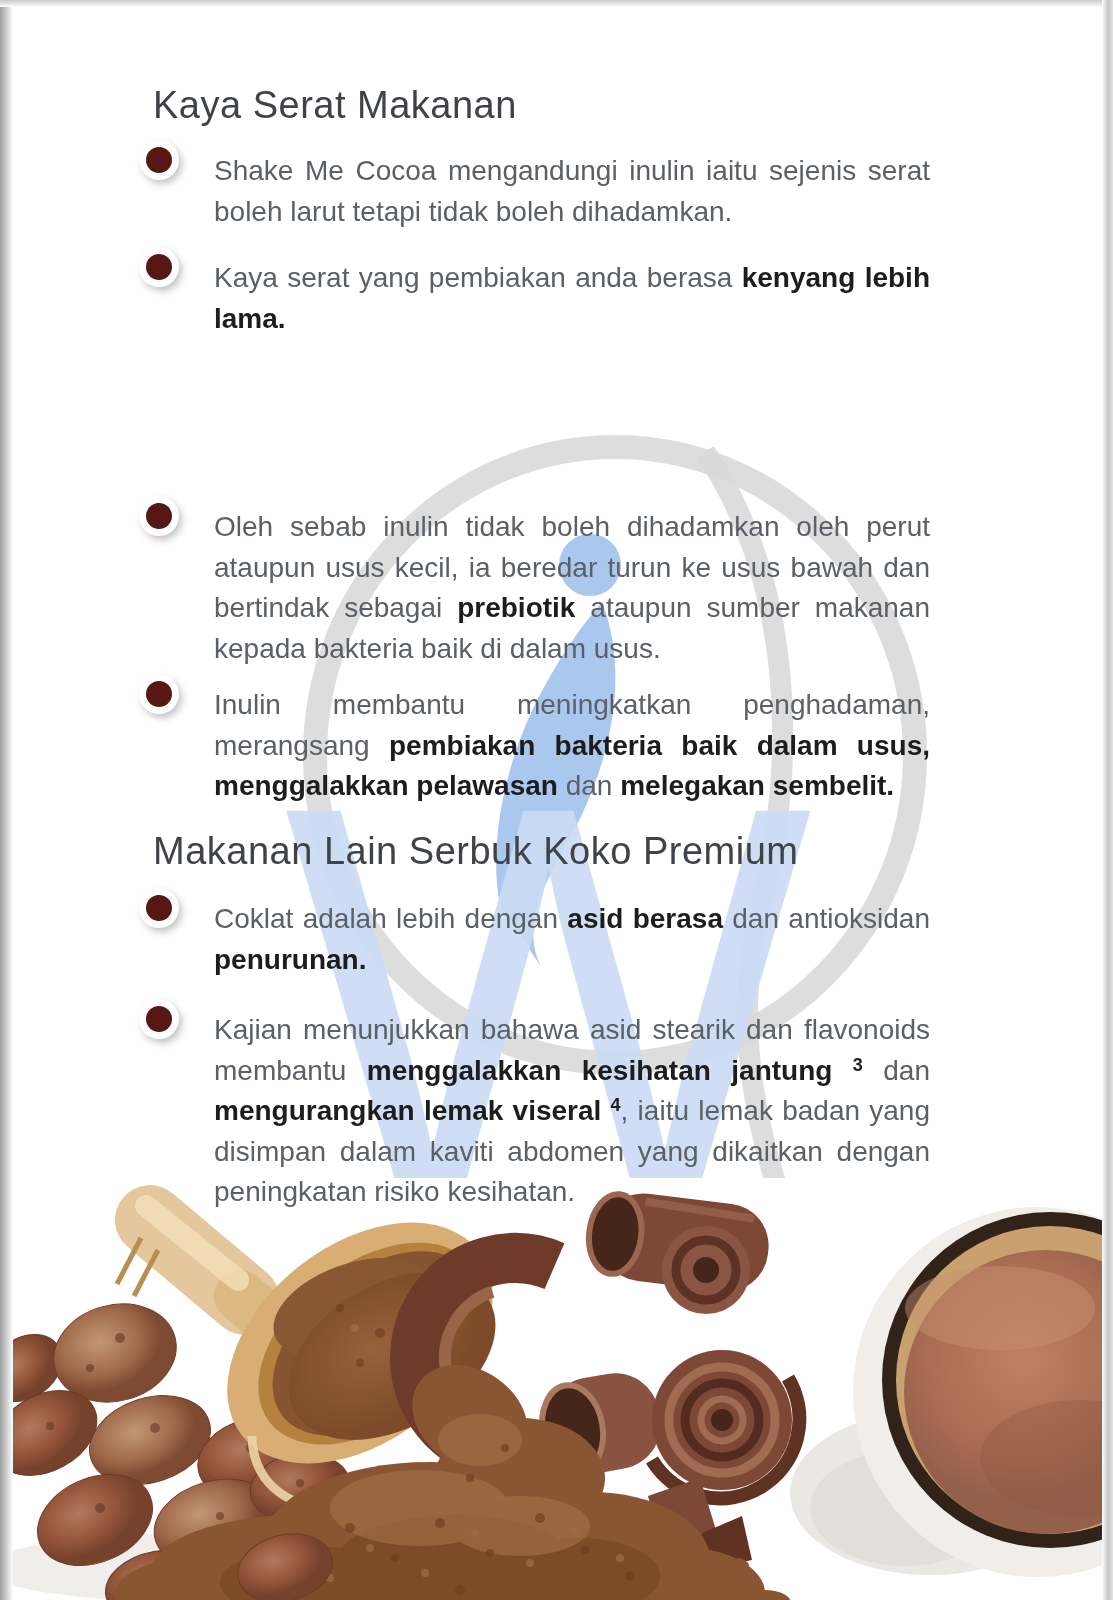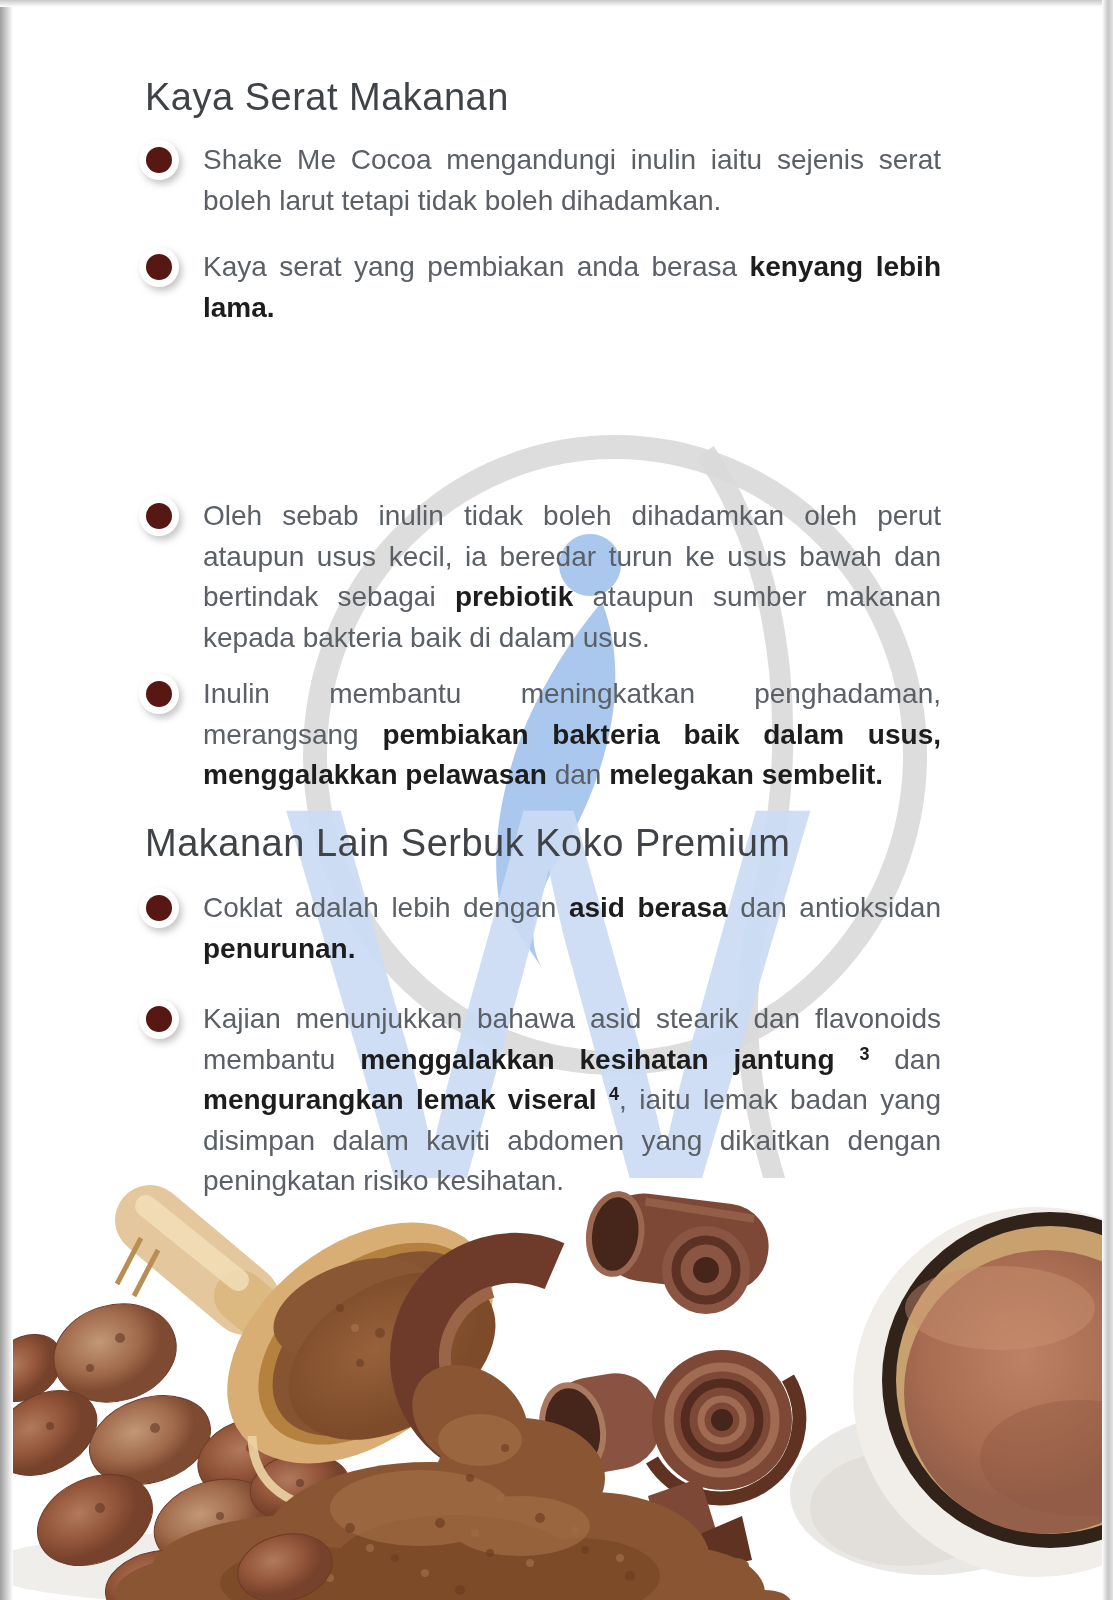--- a/index.html
+++ b/index.html
@@ -8,28 +8,28 @@
   
   .edge-l{position:absolute;left:0;top:0;bottom:0;width:13px;z-index:30;
           background:linear-gradient(90deg,#9e9e9e 0%,#c9c9c9 45%,#ffffff 100%);}
   .edge-t{position:absolute;top:0;left:0;right:0;height:7px;z-index:30;
           background:linear-gradient(180deg,#c9c9c9 0%,#ffffff 100%);}
   .edge-r{position:absolute;right:0;top:0;bottom:0;width:11px;z-index:30;
           background:linear-gradient(270deg,#e3e3e3 0%,#c6c6c6 45%,#ffffff 100%);}
   
   .wm{position:absolute;left:0;top:0;z-index:1;}
   
-  .heading{position:absolute;left:145px;margin:0;font-size:38px;font-weight:400;
+  .heading{position:absolute;left:145px;margin:8px;font-size:38px;font-weight:400;
            letter-spacing:.5px;color:var(--heading,#3f4347);z-index:5;}
   
   .bullet{position:absolute;left:203px;width:738px;z-index:5;}
   .dot{position:absolute;left:-57px;top:7px;width:26px;height:26px;border-radius:50%;
        background:var(--bullet,#571712);
        box-shadow:0 0 0 7px #ffffff, 3px 4px 7px 7px rgba(110,110,110,.40);}
-  .bt{margin:0;font-size:28px;line-height:40.5px;text-align:justify;
+  .bt{margin:11px;font-size:28px;line-height:40.5px;text-align:justify;
       color:var(--body,#5b6066);}
   .bt .b{font-weight:700;color:var(--bold,#1d1d1d);}
   .bt sup{font-size:18px;font-weight:700;color:var(--bold,#1d1d1d);
           vertical-align:9px;line-height:0;}
   
   .photo{position:absolute;left:0;top:1178px;z-index:4;}
 </style>
 </head>
 <body>
 

